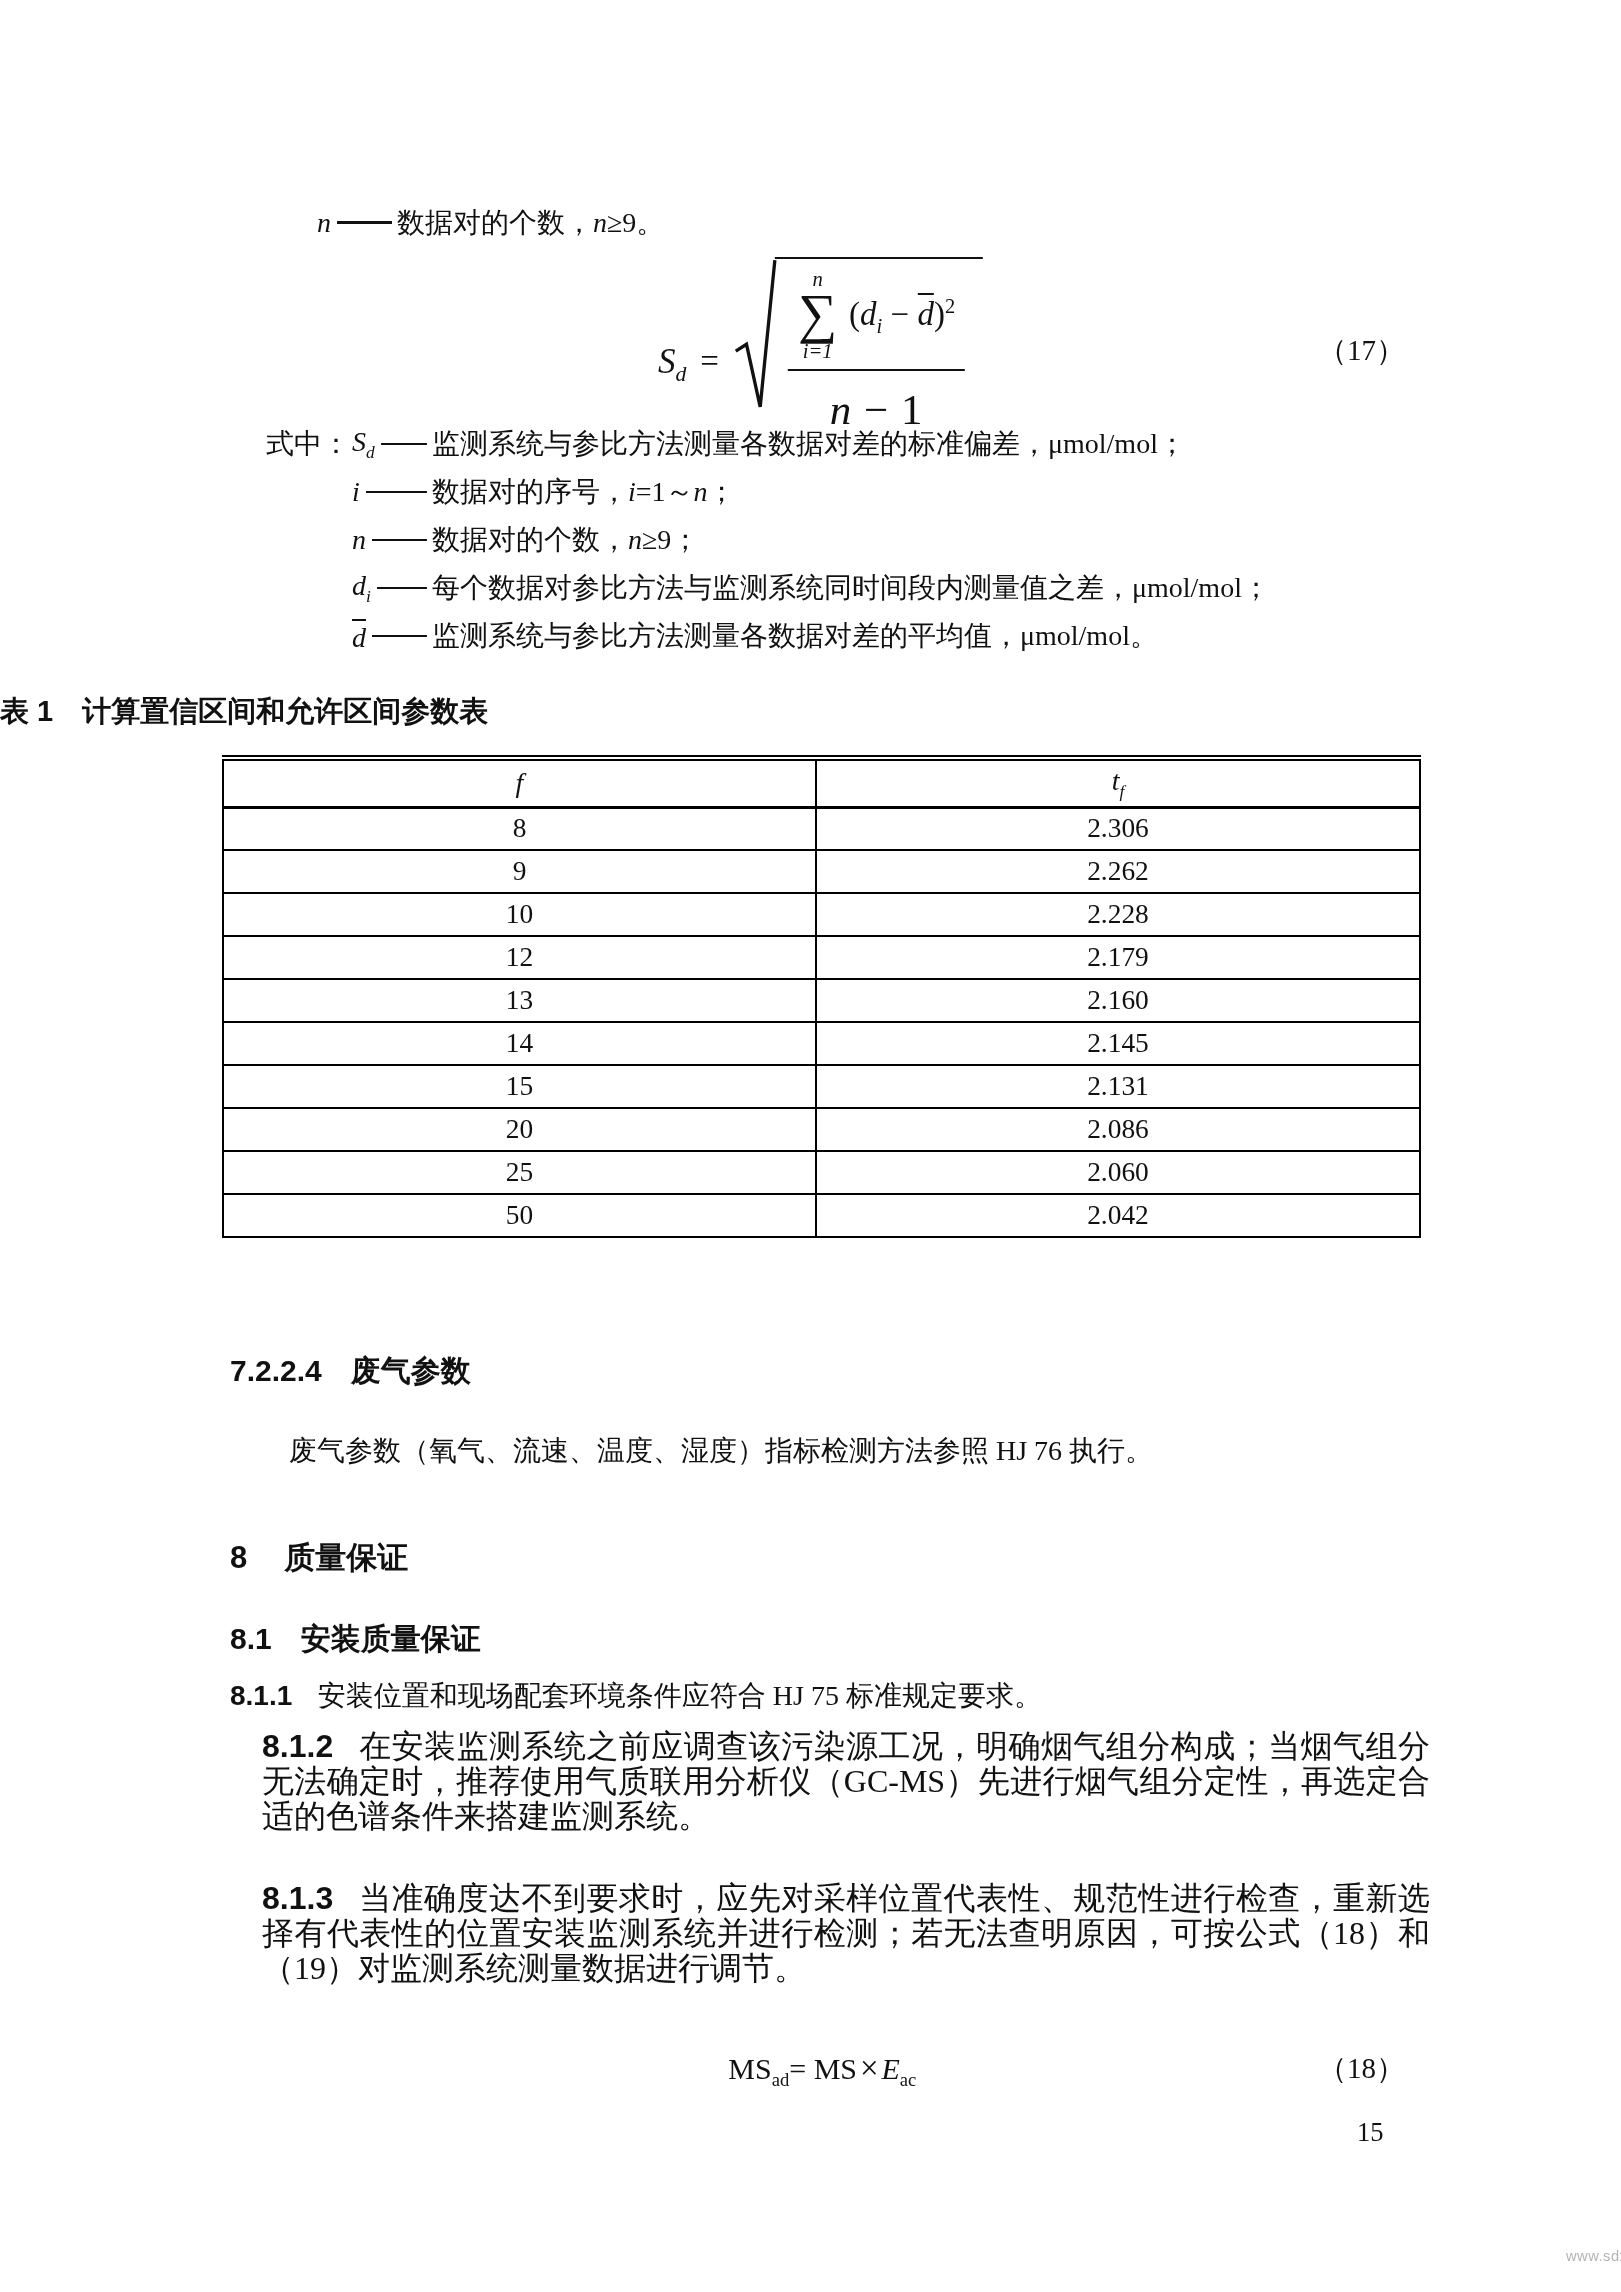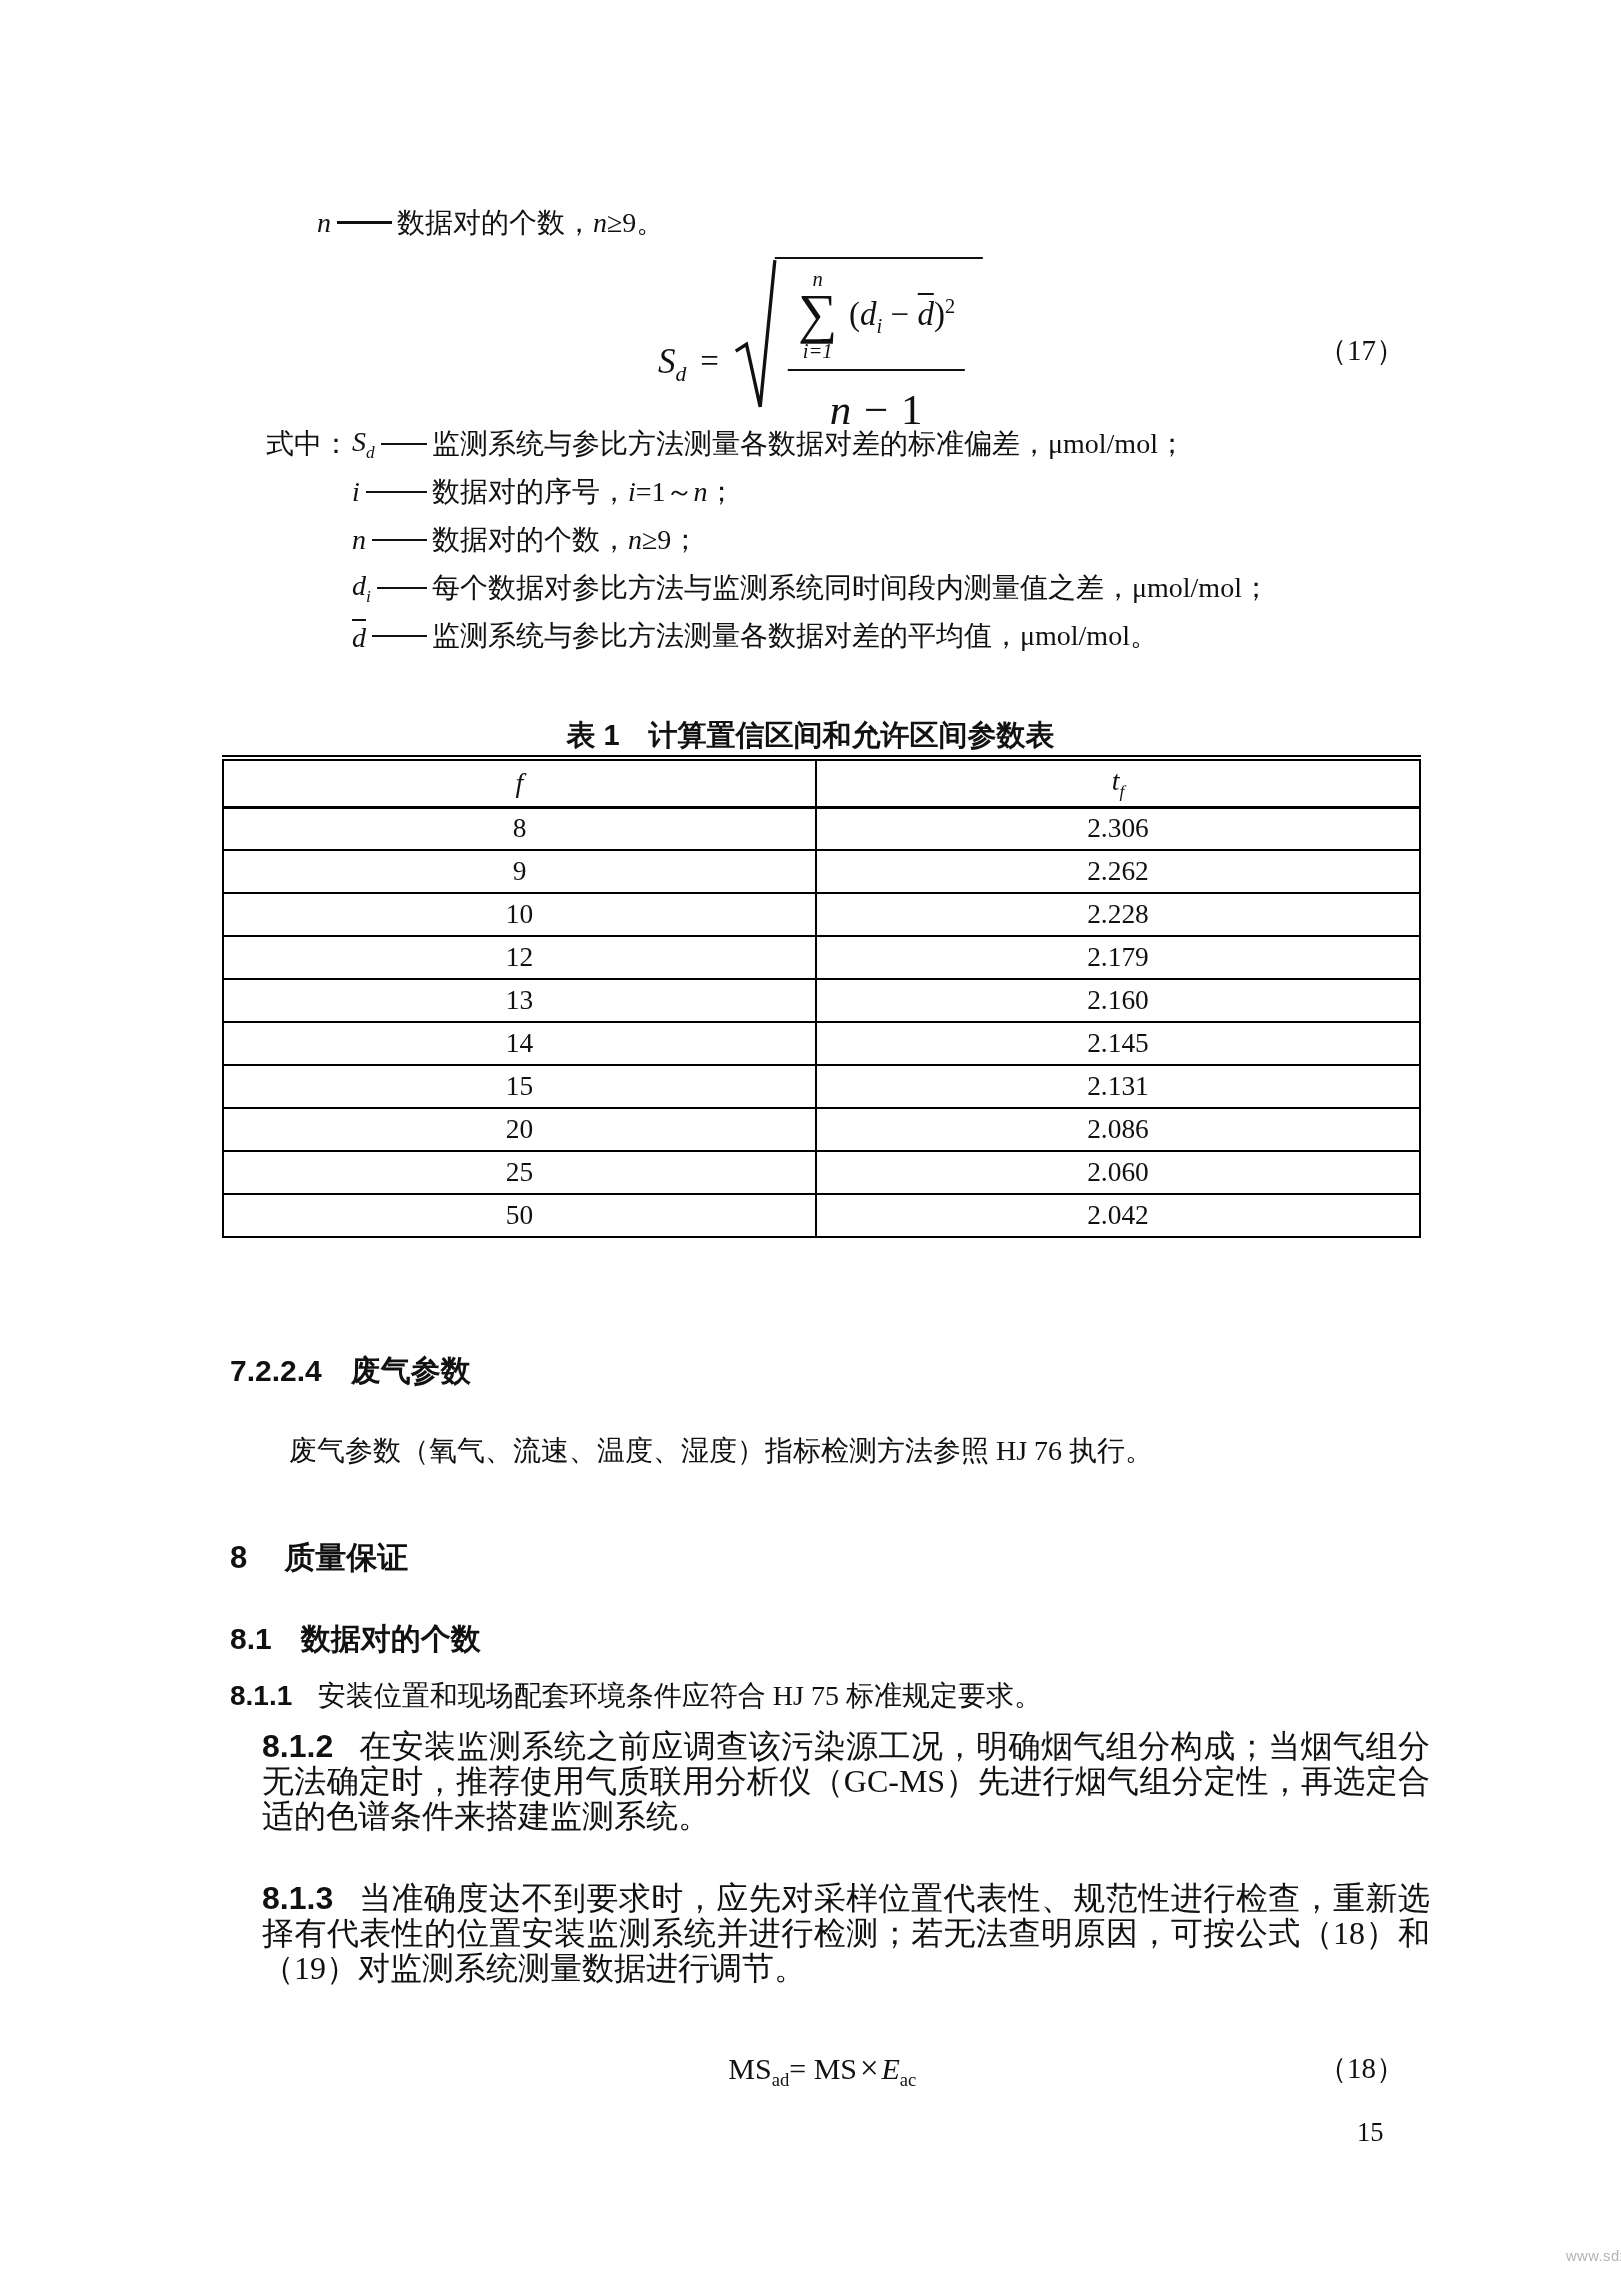--- a/index.html
+++ b/index.html
@@ -137,21 +137,21 @@
     <div class="where-row">
       <span class="where-label"></span>
       <span class="def-lead">
         <span class="def-sym"><i class="olx">d</i></span>
         <span class="def-dash"></span>
       </span>
       <span class="def-desc"><span>监测系统与参比方法测量各数据对差的平均值，μmol/mol。</span></span>
     </div>
   </div>
 
-  <div class="abs hei" style="left:0;width:1621px;top:692px;height:39px;text-align:center;font-size:29px;line-height:39px;margin-top:24px;">表 1　计算置信区间和允许区间参数表</div>
+  <div class="abs hei" style="left:0;width:1621px;top:692px;height:39px;font-size:29px;line-height:39px;">表 1　计算置信区间和允许区间参数表</div>
 
   <table class="t1 abs" style="left:222px;top:755px;">
     <colgroup>
         <col style="width:593px">
         <col>
       </colgroup>
     <thead>
       <tr>
         <th><i>f</i></th>
         <th><i>t</i><sub><i>f</i></sub></th>
@@ -204,21 +204,21 @@
   <div class="abs hei" style="left:230px;top:1351px;font-size:30px;line-height:39px;">
     <span class="h-num">7.2.2.4</span><span>废气参数</span>
   </div>
   <div class="abs oneline" style="left:289px;top:1429px;">废气参数（氧气、流速、温度、湿度）指标检测方法参照 HJ 76 执行。</div>
 
   <div class="abs hei" style="left:230px;top:1537px;font-size:31px;line-height:41px;">
     <span class="h-num" style="margin-right:37px;">8</span><span>质量保证</span>
   </div>
 
   <div class="abs hei" style="left:230px;top:1619px;font-size:30px;line-height:39px;">
-    <span class="h-num">8.1</span><span>数据对的个数</span>
+    <span class="h-num">8.1</span><span>安装质量保证</span>
   </div>
 
   <div class="abs oneline" style="left:230px;top:1674px;">
     <span class="cnum">8.1.1</span><span>安装位置和现场配套环境条件应符合 HJ 75 标准规定要求。</span>
   </div>
 
   <div class="abs para" style="left:230px;top:1729px;width:1168px;">
     <span class="cnum">8.1.2</span><span>在安装监测系统之前应调查该污染源工况，明确烟气组分构成；当烟气组分无法确定时，推荐使用气质联用分析仪（GC-MS）先进行烟气组分定性，再选定合适的色谱条件来搭建监测系统。</span>
   </div>
 

